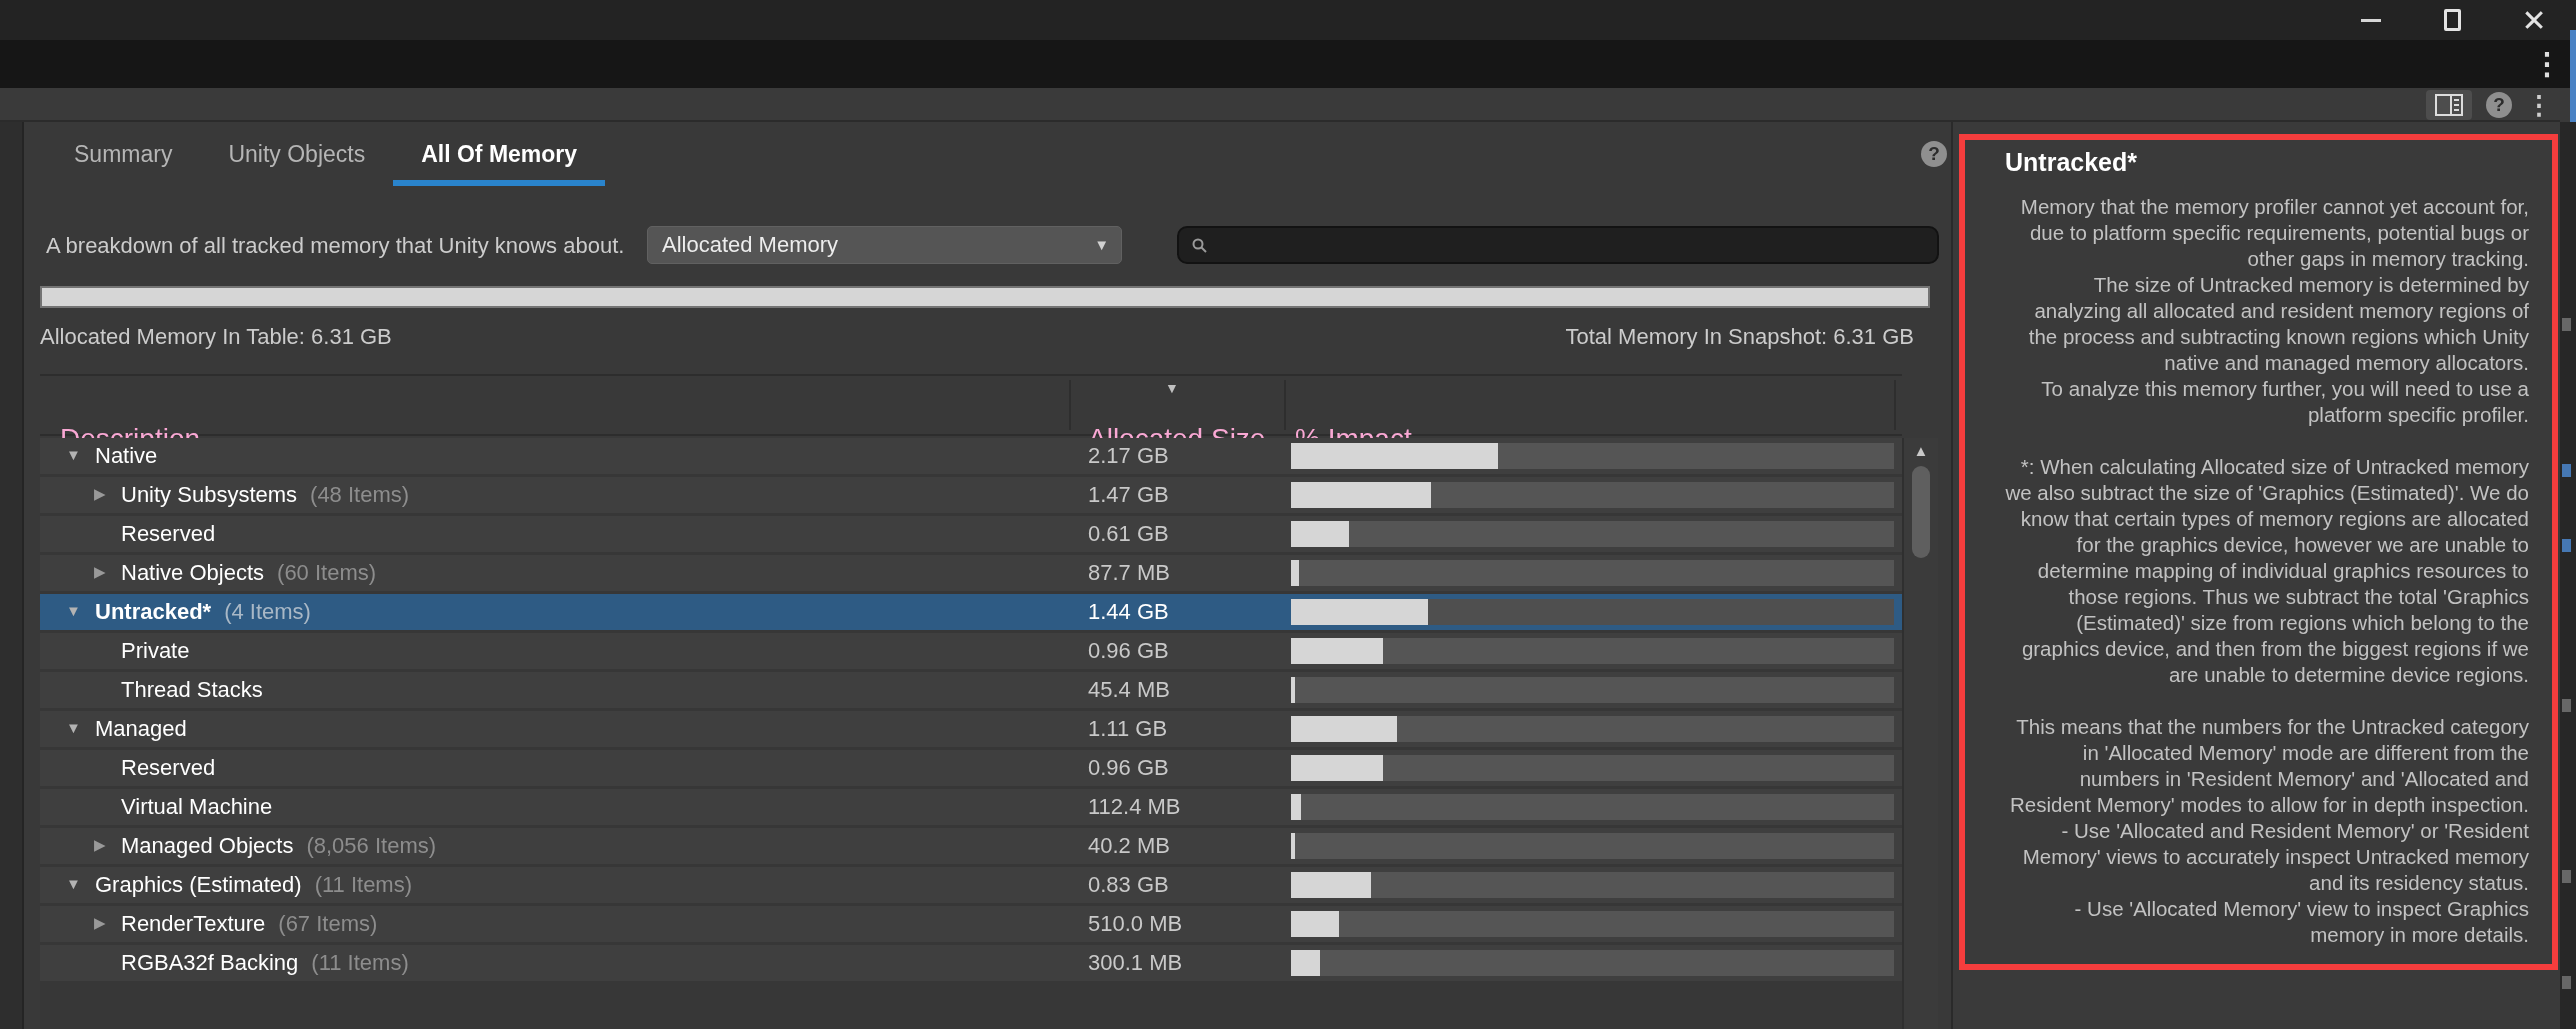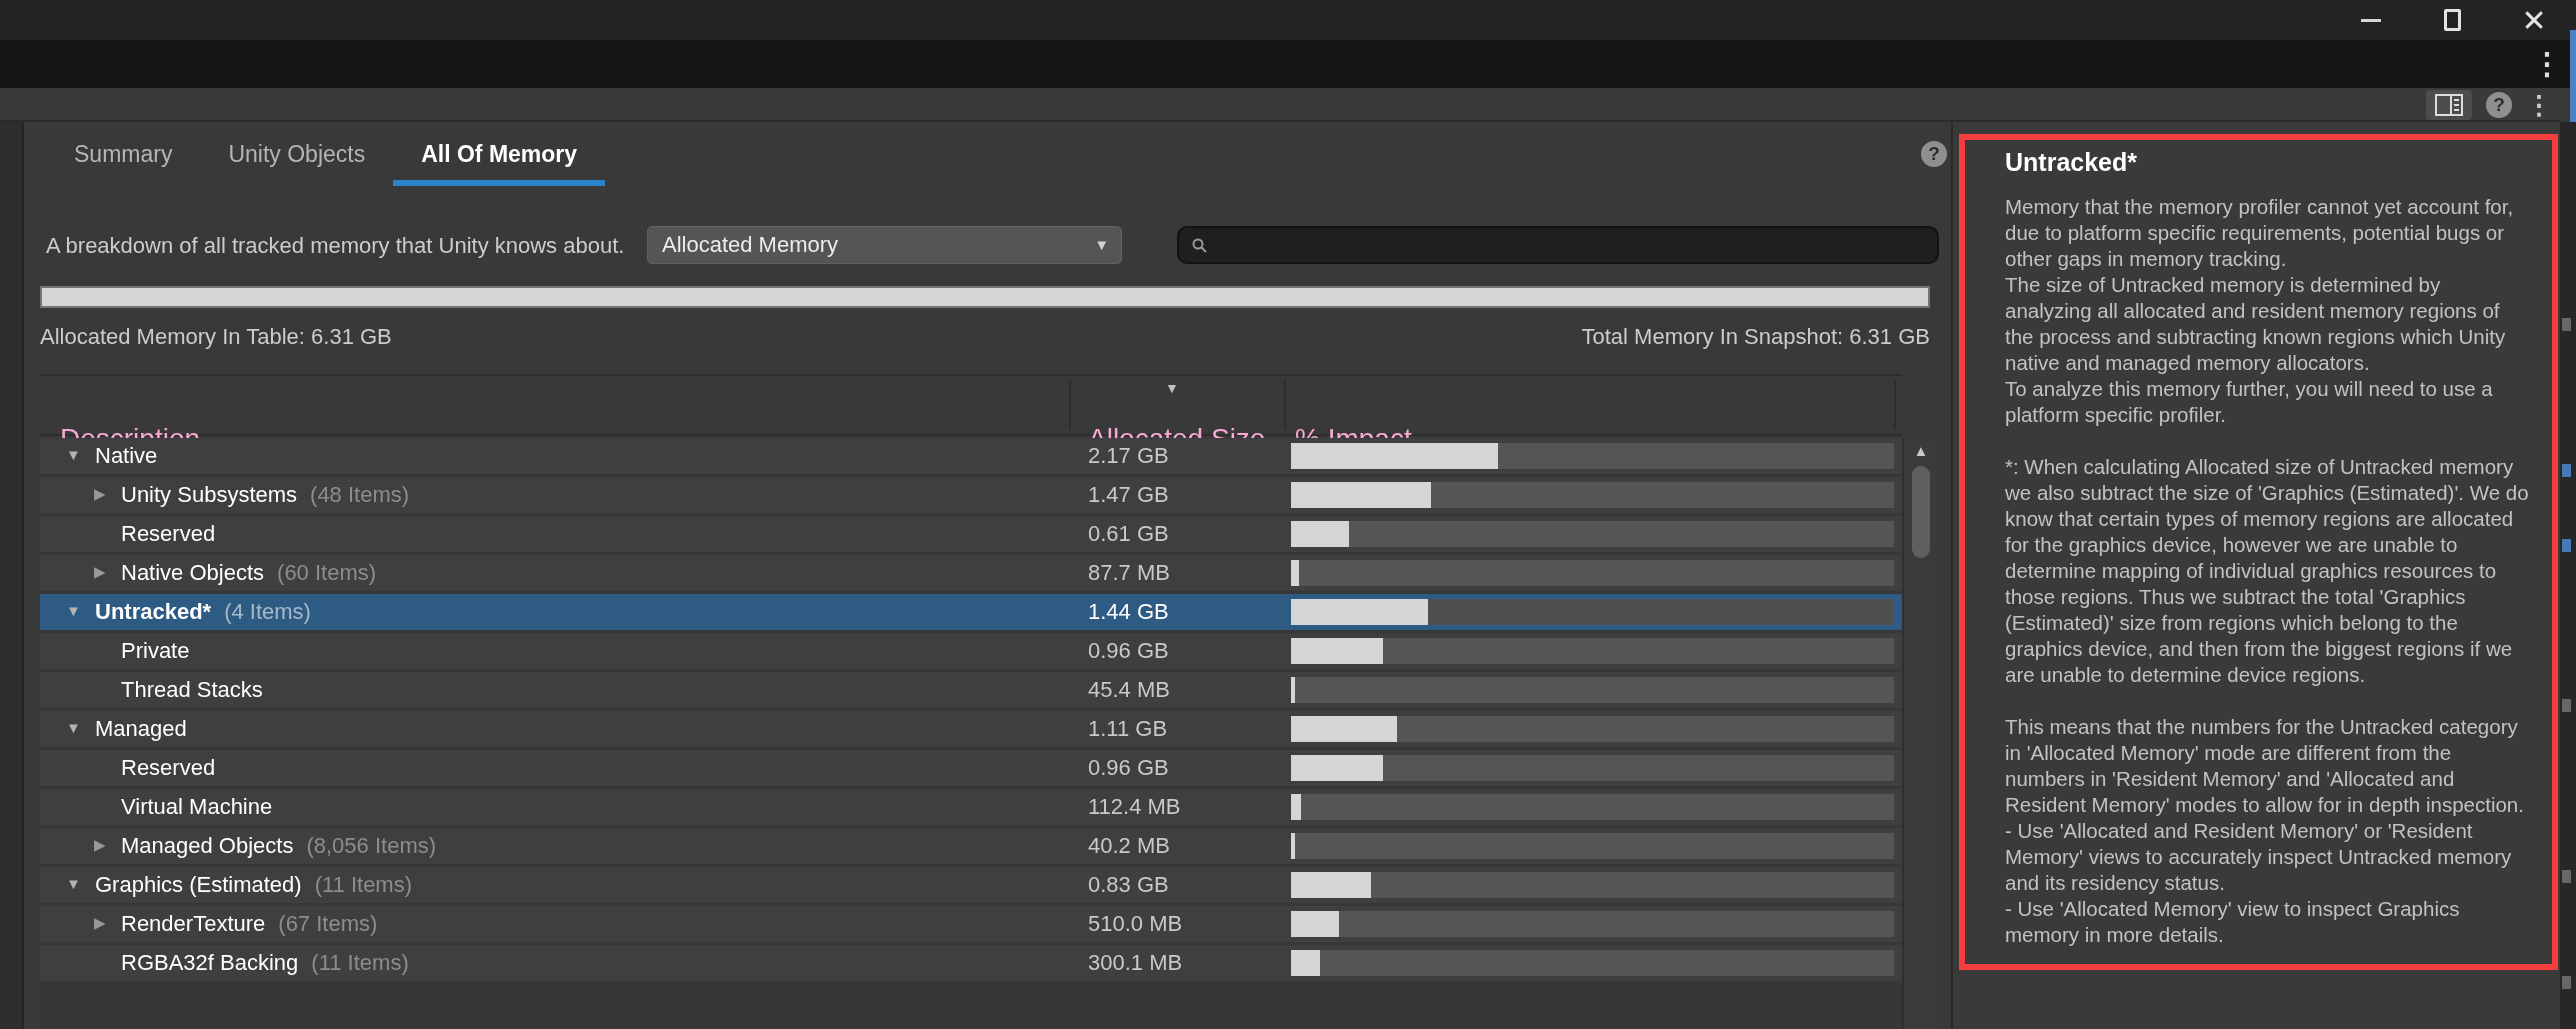--- a/index.html
+++ b/index.html
@@ -40,21 +40,21 @@
   #desc-line { position:absolute; left:22px; top:106px; height:36px; line-height:36px; font-size:22px; color:#cccccc; }
   #mode-dropdown { position:absolute; left:623px; top:104px; width:475px; height:38px; background:#555555; border:1px solid #616161; border-radius:5px; color:#ededed; font-size:22px; line-height:36px; padding-left:14px; }
   #mode-dropdown .dd-arrow { position:absolute; right:12px; top:0; font-size:15px; color:#d2d2d2; }
   #search-box { position:absolute; left:1153px; top:104px; width:762px; height:38px; background:#1f1f1f; border:2px solid #121212; border-radius:10px; display:flex; align-items:center; padding-left:12px; }
   #search-box input { background:transparent; border:none; outline:none; color:#dddddd; font-size:21px; width:698px; font-family:"Liberation Sans",sans-serif; }
 
   
   #mem-progress { position:absolute; left:16px; top:164px; width:1890px; height:22px; background:#474747; border:2px solid #747474; }
   #mem-progress .fill { height:100%; background:#d6d6d6; }
   #table-summary-left { position:absolute; left:16px; top:202px; font-size:22px; color:#cccccc; }
-  #table-summary-right { position:absolute; left:16px; top:202px; width:1890px; text-align:right; font-size:22px; color:#cccccc; }
+  #table-summary-right { position:absolute; left:0; top:202px; width:1890px; text-align:right; font-size:22px; color:#cccccc; }
 
   
   #table { position:absolute; left:16px; top:252px; width:1862px; height:655px; }
   #thead { position:absolute; left:0; top:0; width:100%; height:62px; border-top:2px solid #2d2d2d; border-bottom:2px solid #2d2d2d; }
   #thead .hlabel { position:absolute; top:28px; font-size:28px; color:#f9a8d4;margin-top:19px; }
   #h-desc { left:20px; } #h-size { left:1048px; } #h-impact { left:1255px; }
   #sort-arrow { position:absolute; left:1125px; top:4px; font-size:14px; color:#c0c0c0; }
   .hdiv { position:absolute; top:4px; bottom:4px; width:2px; background:#2e2e2e; }
   #tree { position:absolute; left:0; top:64px; width:100%; height:592px; overflow:hidden; background:#373737; }
 
@@ -77,21 +77,21 @@
 
   
   #vscroll { position:absolute; left:1878px; top:316px; width:36px; height:592px; background:#3b3b3b; border-left:2px solid #2f2f2f; }
   #vscroll .up { position:absolute; left:0; right:0; top:4px; text-align:center; font-size:15px; color:#c9c9c9; }
   #vscroll .thumb { position:absolute; left:8px; top:28px; width:18px; height:92px; border-radius:10px; background:#5f5f5f; }
 
   
   #red-box { position:absolute; left:6px; top:12px; width:599px; height:836px; border:6px solid #f53d3d; }
   #details-title { position:absolute; left:40px; top:8px; font-size:25px; font-weight:bold; color:#ffffff; }
   #details-body { position:absolute; left:40px; top:54px; width:524px; font-size:20.5px; line-height:26px; color:#c2c2c2; }
-  #details-body .para { white-space:pre-line; margin-bottom:26px; }
+  #details-body .para { white-space:pre-line; margin-bottom:26px;text-align:right; }
 
   
   #sliver-blue-top { position:absolute; left:2570px; top:30px; width:6px; height:92px; background:#4a82c4; }
   .frag { position:absolute; width:9px; height:13px; background:#8a8a8a; opacity:.65; }
   .frag.blue { background:#4a82c4; opacity:.9; }
 </style>
 </head>
 <body>
 
 <div id="titlebar">

